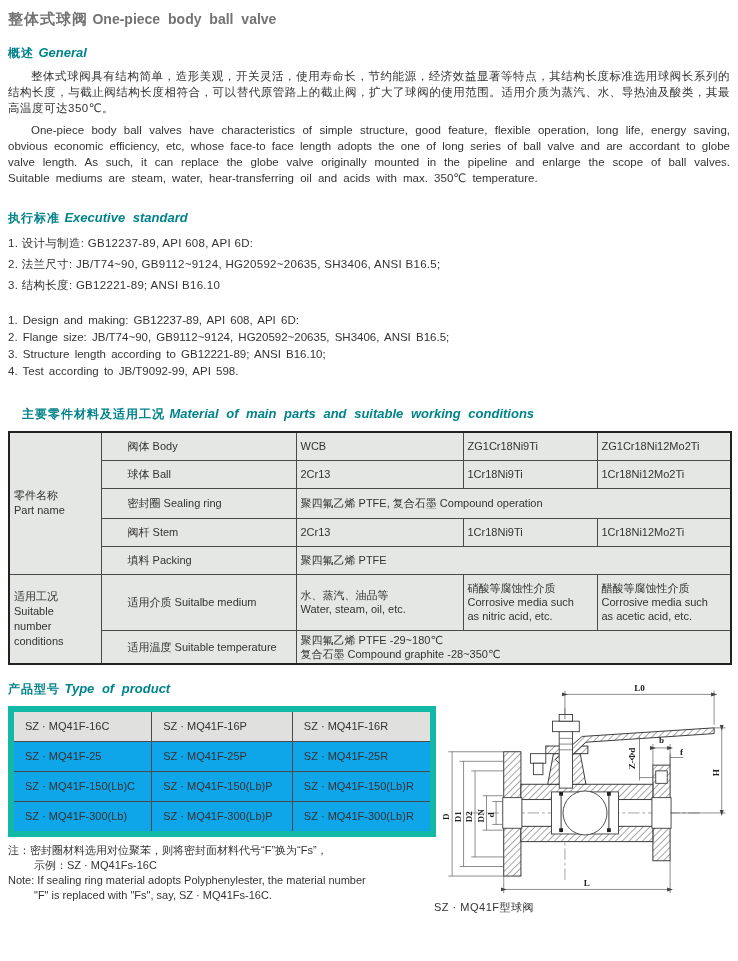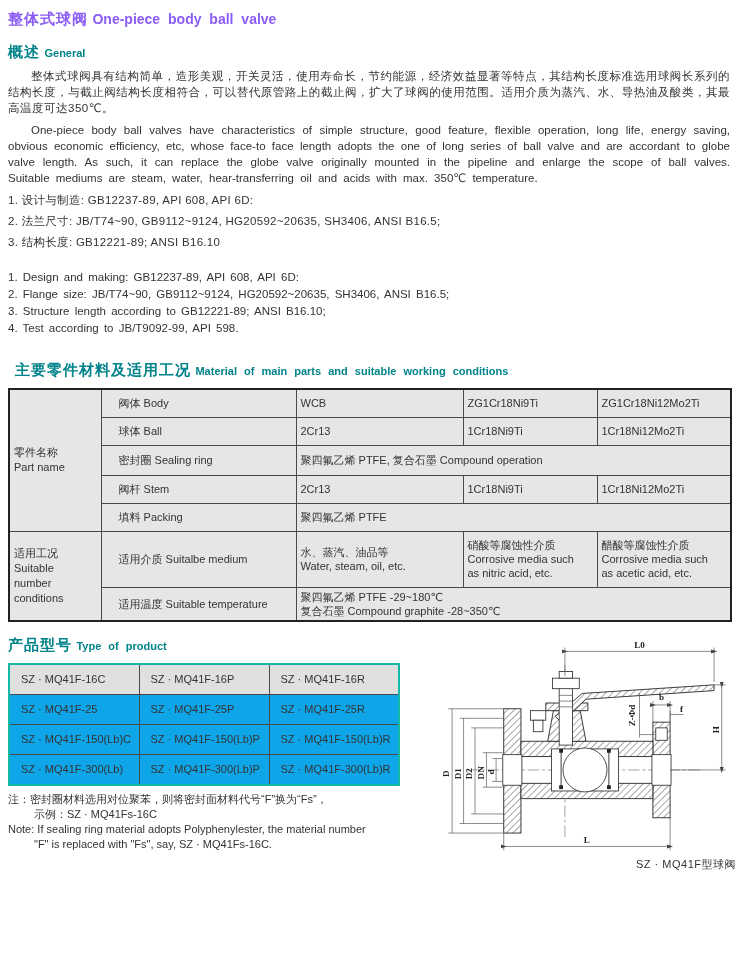--- a/index.html
+++ b/index.html
@@ -4,29 +4,29 @@
 <style>
   html,body{margin:0;padding:0;background:#ffffff;}
   body{
     width:738px;height:961px;overflow:hidden;
     font-family:"Liberation Sans","DejaVu Sans",sans-serif;
     color:#333333;-webkit-font-smoothing:antialiased;
   }
   .page{padding:4px 8px 0 8px;}
 
   
-  .title{margin:6px 0 14px 0;color:#8b5cf6;}
+  .title{margin:6px 0 14px 0;color:#737373;}
   .title .zh{font-size:15px;font-weight:bold;letter-spacing:1px;}
   .title .en{font-size:14px;font-weight:bold;word-spacing:4px;}
   .sec-head{color:#00838a;margin:0;}
-  .sec-head .zh{font-size:15px;font-weight:bold;letter-spacing:1px;}
-  .sec-head .en{font-size:11px;font-weight:bold;word-spacing:4px;}
+  .sec-head .zh{font-size:12px;font-weight:bold;letter-spacing:1px;}
+  .sec-head .en{font-size:13px;font-weight:bold;word-spacing:4px;font-style:italic;}
   .head-general{margin:10px 0 2px 0;}
   .head-standard{margin:22px 0 6px 0;}
-  .head-materials{margin:24px 0 8px 7px;}
+  .head-materials{margin:24px 0 8px 14px;}
   .head-product{margin:0 0 8px 0;}
 
   
   .para{font-size:11.5px;line-height:16px;text-align:justify;margin:6px 0 0 0;}
   .para.zh{text-indent:2em;letter-spacing:0.5px;}
   .para.en{text-indent:2em;word-spacing:3px;}
 
   
   .std-list{font-size:11.5px;margin:4px 0 0 0;}
   .std-list.zh div{line-height:21px;letter-spacing:0.3px;}
@@ -36,75 +36,79 @@
   
   table.materials{
     border-collapse:collapse;width:722px;table-layout:fixed;
     border:2px solid #222;font-size:11px;
   }
   table.materials td{
     border:1px solid #4a4a4a;background:#e5e7e4;
     text-align:left;vertical-align:middle;padding:2px 4px;
     line-height:14px;
   }
-  table.materials td.lbl{text-align:left;padding-left:17px;margin-left:22px;}
+  table.materials td.lbl{text-align:left;padding-left:26px;margin-left:22px;}
   .row-std{height:28px;}
   .row-seal{height:30px;}
   .row-medium{height:56px;}
   .row-temp{height:28px;}
   .grp div{line-height:15px;}
 
   
   .bottom{display:flex;margin-top:14px;}
   .left-col{width:416px;flex:0 0 416px;}
   .right-col{flex:1;padding-left:10px;}
 
   
   table.product{
-    border-collapse:collapse;width:392px;table-layout:fixed;
-    border:2px solid #14b8a6;font-size:11px;
+    border-collapse:collapse;width:428px;table-layout:fixed;
+    border:6px solid #14b8a6;font-size:11px;
   }
   table.product td{
     border:1px solid #4a4a4a;height:27px;vertical-align:middle;
     text-align:left;padding-left:11px;background:#0ea5e9;
   }
   table.product tr.hdr td{background:#e0e1de;}
 
   
   .notes{font-size:11px;margin-top:6px;}
   .notes div{line-height:15px;}
   .notes .ind{padding-left:26px;}
 
   
   .drawing-wrap{margin-top:2px;}
   svg{display:block;}
   .cl{stroke:#777;stroke-width:0.7;stroke-dasharray:12 3 3 3;fill:none;}
   .hx{stroke:#333;stroke-width:1;}
   .wh{fill:#ffffff;stroke:#333;stroke-width:0.9;}
   .dim{stroke:#555;stroke-width:0.7;fill:none;}
   .dlbl{font-family:"Liberation Serif","DejaVu Serif",serif;font-size:9.5px;font-weight:bold;fill:#222;}
-  .caption{font-size:11px;color:#333;text-align:right;width:302px;line-height:13px;letter-spacing:0.5px;margin-top:2px;}
+  .caption{font-size:11px;color:#333;text-align:left;width:302px;line-height:13px;letter-spacing:0.5px;margin-top:2px;}
 </style>
 </head>
 <body>
 
 <div class="page">
 
   <div class="title">
     <span class="zh">整体式球阀</span>
     <span class="en">One-piece body ball valve</span>
   </div>
 
   <div class="sec-head head-general">
     <span class="zh">概述</span>
     <span class="en">General</span>
   </div>
   <p class="para zh">整体式球阀具有结构简单，造形美观，开关灵活，使用寿命长，节约能源，经济效益显著等特点，其结构长度标准选用球阀长系列的结构长度，与截止阀结构长度相符合，可以替代原管路上的截止阀，扩大了球阀的使用范围。适用介质为蒸汽、水、导热油及酸类，其最高温度可达350℃。</p>
   <p class="para en">One-piece body ball valves have characteristics of simple structure, good feature, flexible operation, long life, energy saving, obvious economic efficiency, etc, whose face-to face length adopts the one of long series of ball valve and are accordant to globe valve length. As such, it can replace the globe valve originally mounted in the pipeline and enlarge the scope of ball valves. Suitable mediums are steam, water, hear-transferring oil and acids with max. 350℃ temperature.</p>
 
+  <div class="sec-head head-standard">
+    <span class="zh">执行标准</span>
+    <span class="en">Executive standard</span>
+  </div>
   <div class="std-list zh">
     <div>1. 设计与制造: GB12237-89, API 608, API 6D:</div>
     <div>2. 法兰尺寸: JB/T74~90, GB9112~9124, HG20592~20635, SH3406, ANSI B16.5;</div>
     <div>3. 结构长度: GB12221-89; ANSI B16.10</div>
   </div>
   <div class="std-list en">
     <div>1. Design and making: GB12237-89, API 608, API 6D:</div>
     <div>2. Flange size: JB/T74~90, GB9112~9124, HG20592~20635, SH3406, ANSI B16.5;</div>
     <div>3. Structure length according to GB12221-89; ANSI B16.10;</div>
     <div>4. Test according to JB/T9092-99, API 598.</div>

